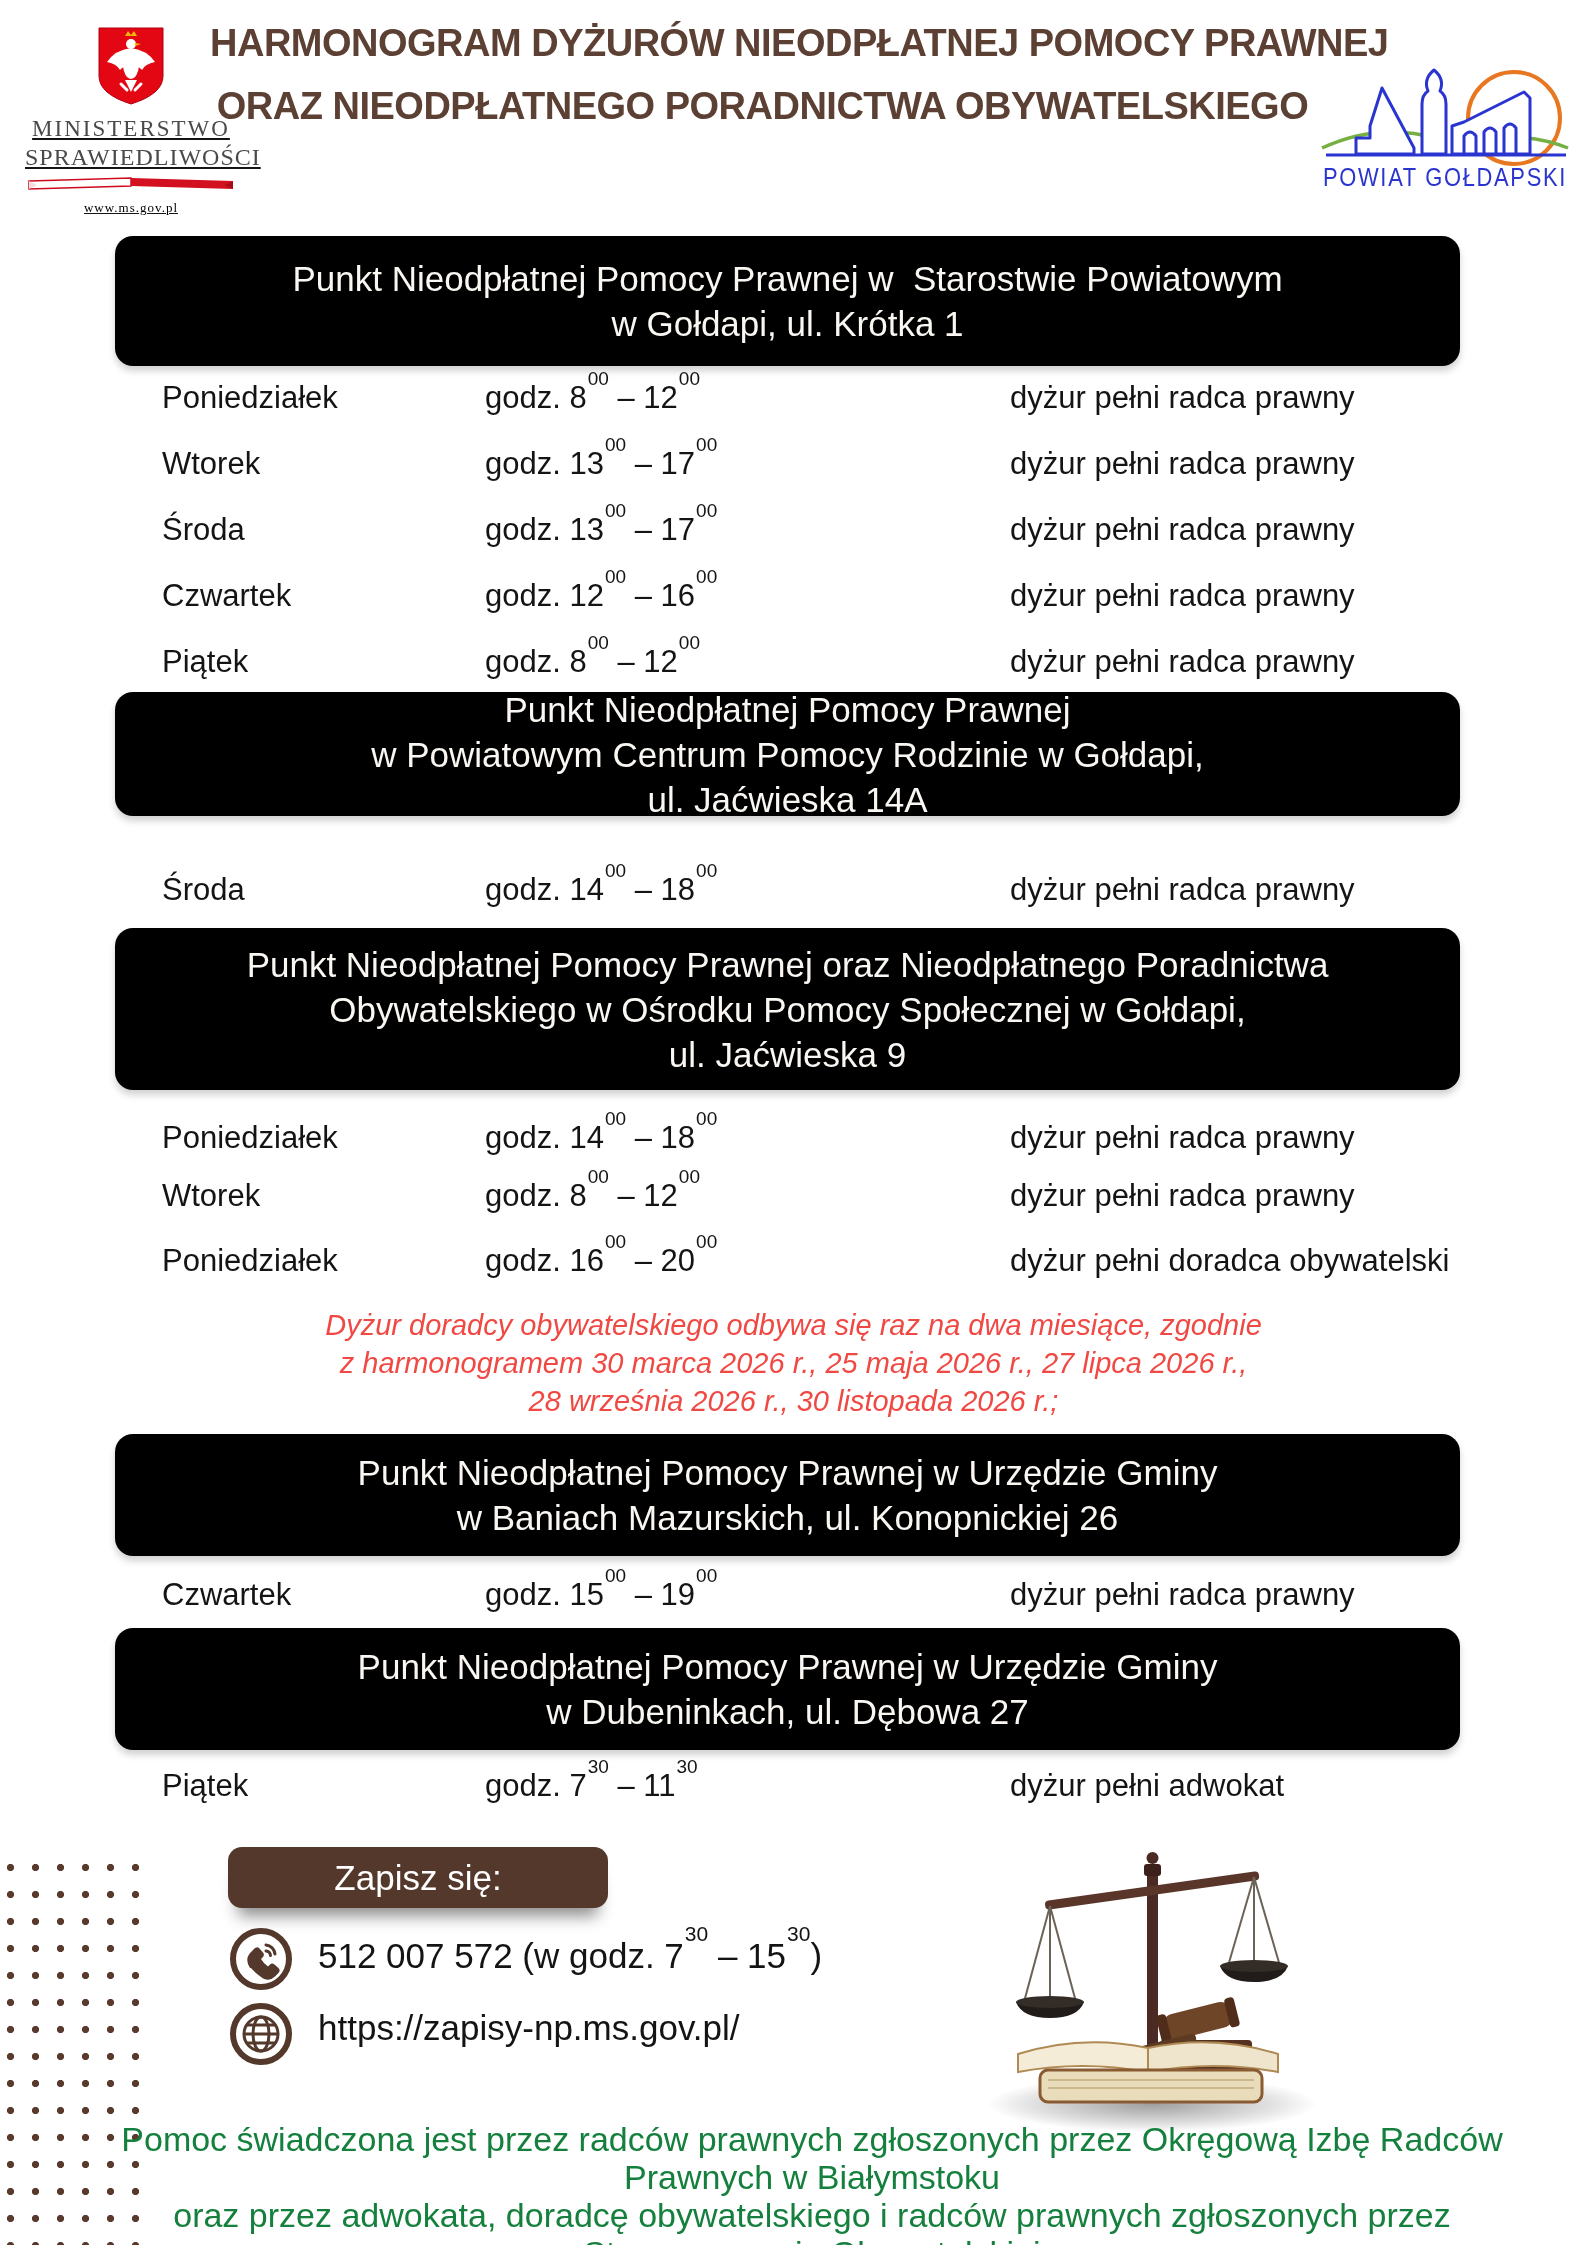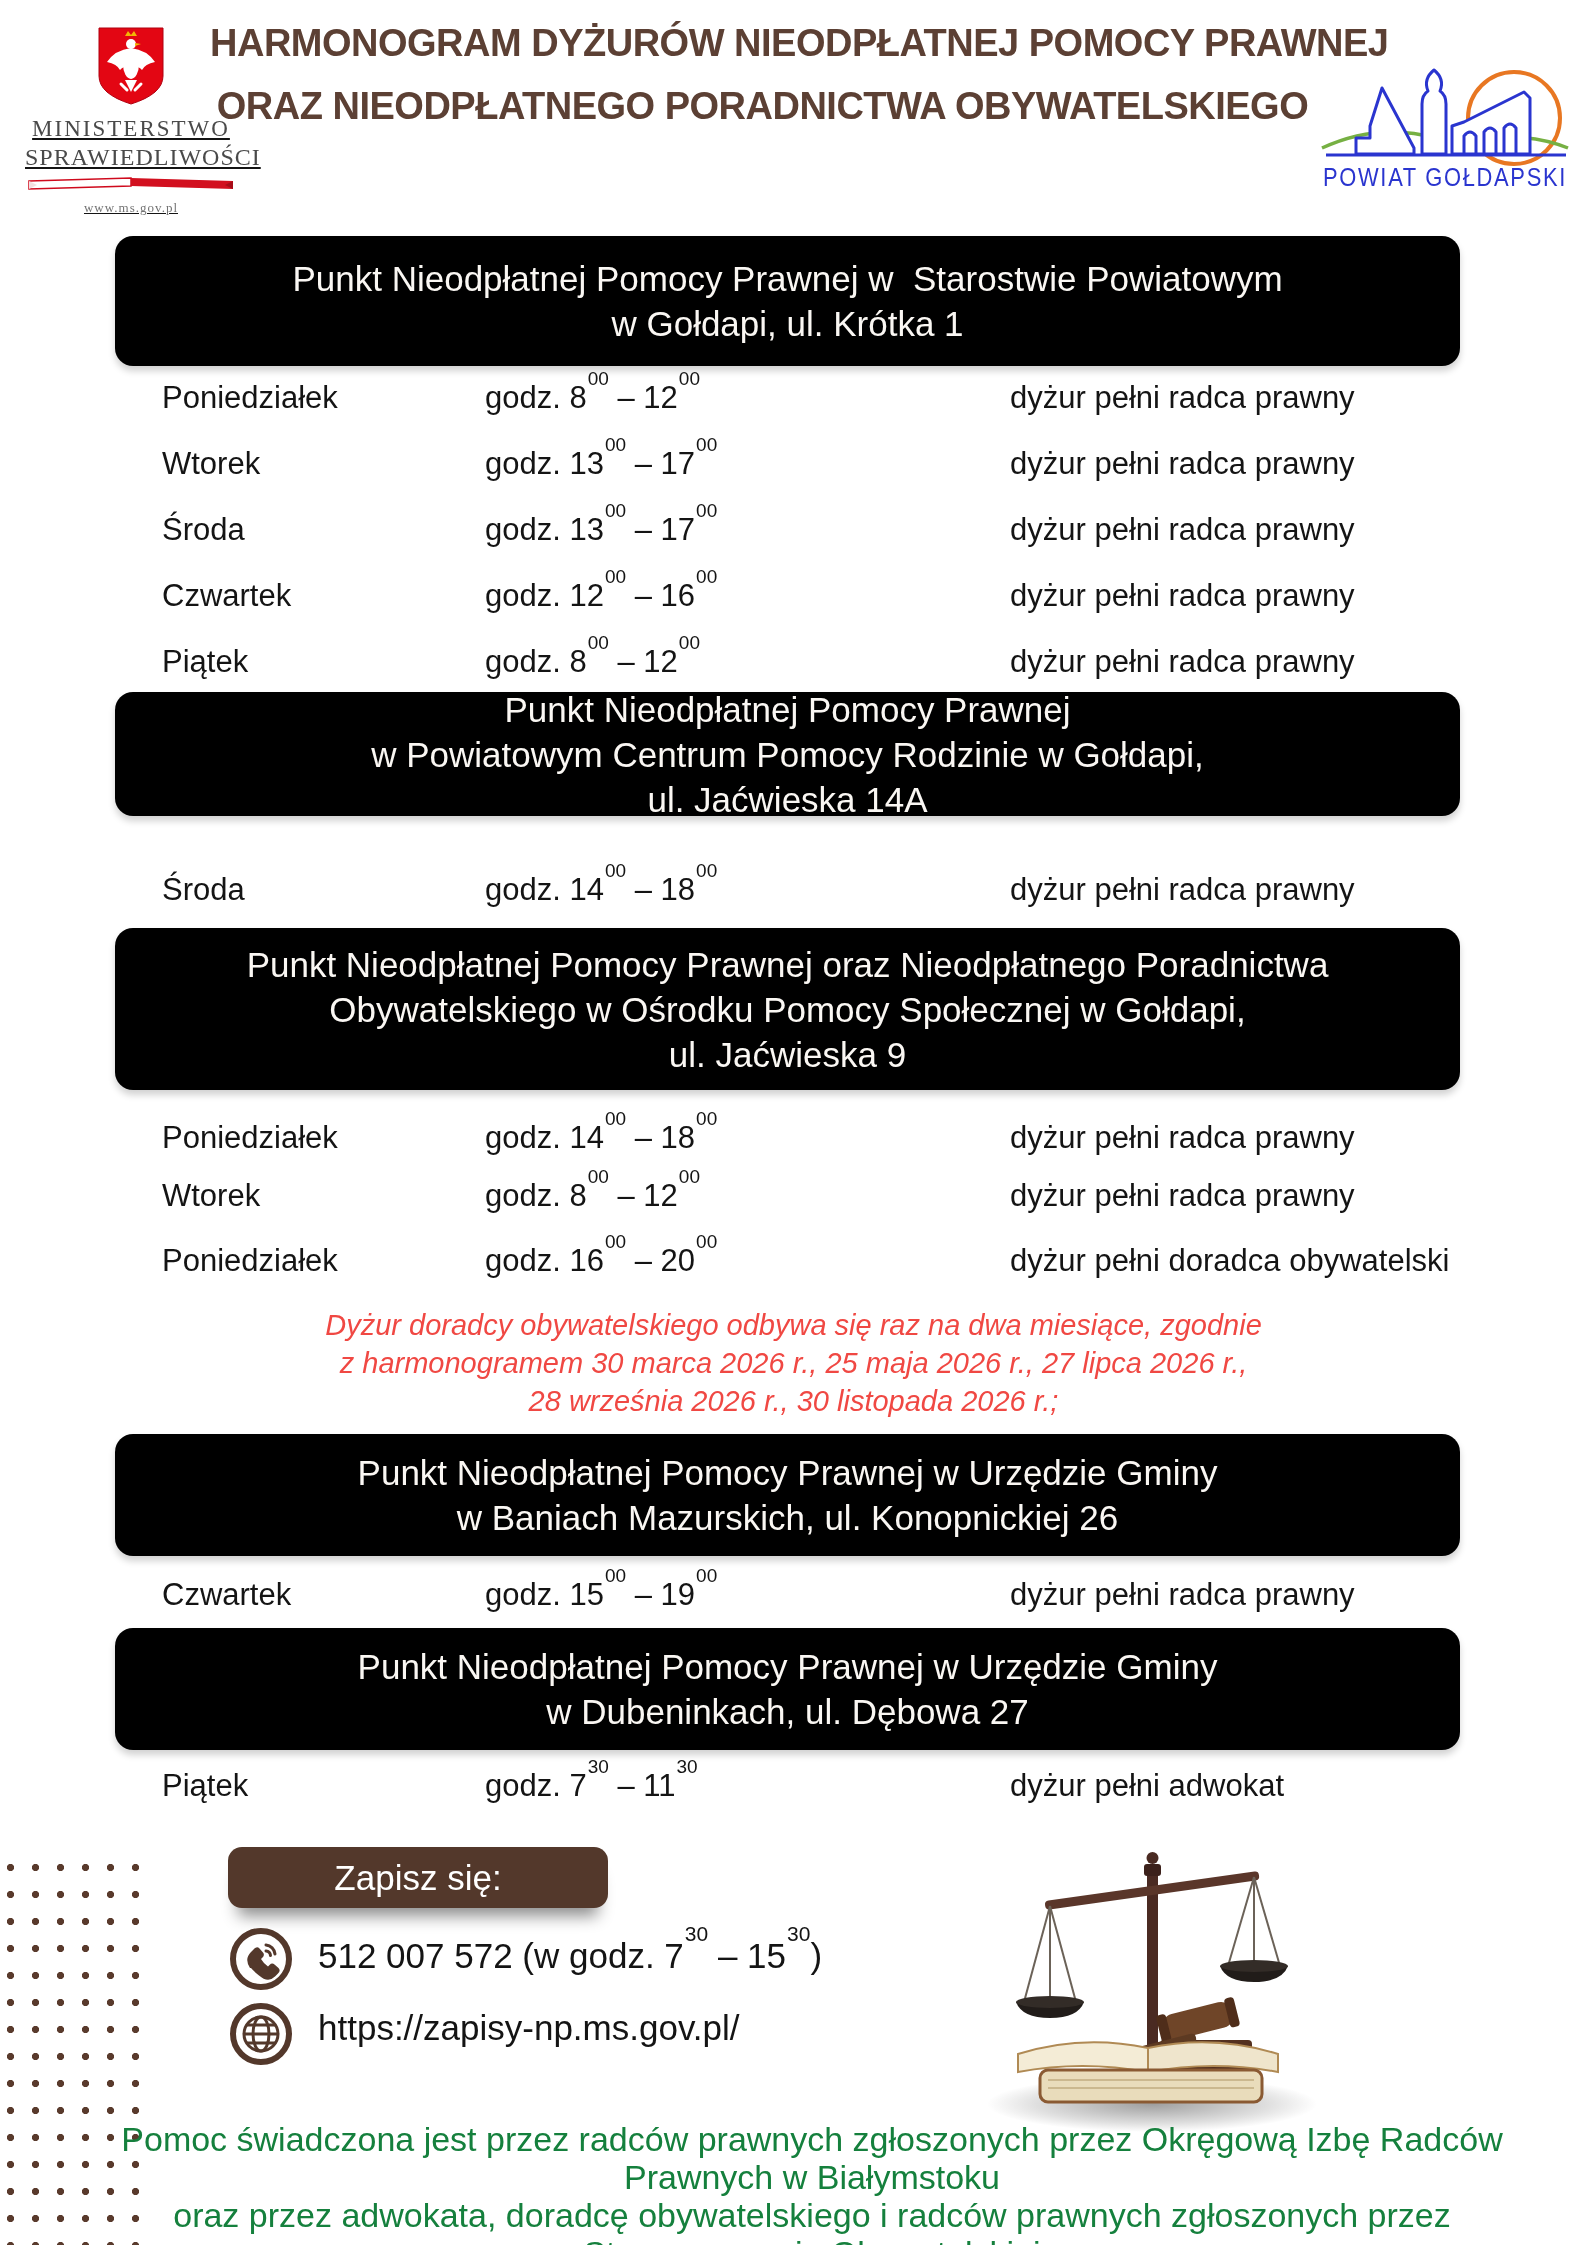--- a/index.html
+++ b/index.html
@@ -4,21 +4,21 @@
 <style>
   html,body{margin:0;padding:0;background:#fff;}
   .page{position:relative;width:1587px;height:2245px;background:#ffffff;overflow:hidden;
         font-family:"Liberation Sans",sans-serif;color:#141414;}
 
   
   .ministry{position:absolute;left:25px;top:26px;width:212px;text-align:center;text-decoration:underline;}
   .ministry svg{display:block;margin:0 auto;}
   .ministry .m1{font-family:"Liberation Serif",serif;font-size:23px;letter-spacing:2px;color:#4a4a4a;margin-top:10px;}
   .ministry .m2{font-family:"Liberation Serif",serif;font-size:24px;letter-spacing:1px;color:#4a4a4a;margin-top:2px;}
-  .ministry .murl{font-family:"Liberation Serif",serif;font-size:13px;color:#737373;letter-spacing:1px;margin-top:6px;}
+  .ministry .murl{font-family:"Liberation Serif",serif;font-size:13px;color:#000000;letter-spacing:1px;margin-top:6px;}
   .title-line{position:absolute;left:210px;width:1105px;text-align:center;color:#5c4034;
               font-weight:700;font-size:38px;letter-spacing:-0.5px;white-space:nowrap;}
   .powiat{position:absolute;left:1318px;top:26px;width:254px;height:172px;}
 
   
   .banner{position:absolute;left:115px;width:1345px;background:#000000;border-radius:18px;
           color:#faf7f3;text-align:center;display:flex;flex-direction:column;justify-content:center;
           font-size:35px;line-height:45px;box-shadow:0 5px 7px rgba(0,0,0,0.18);}
   .banner div{white-space:pre;}
 

